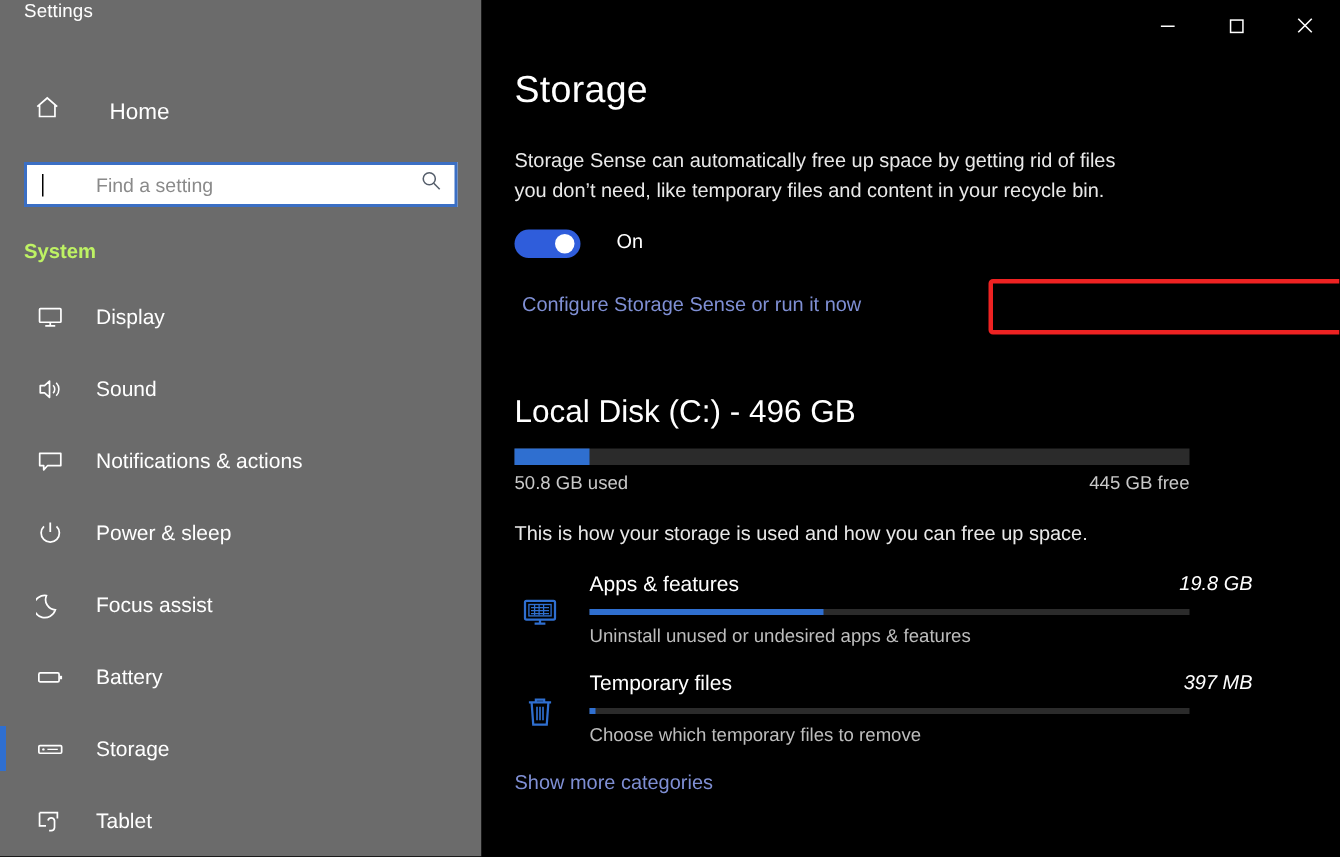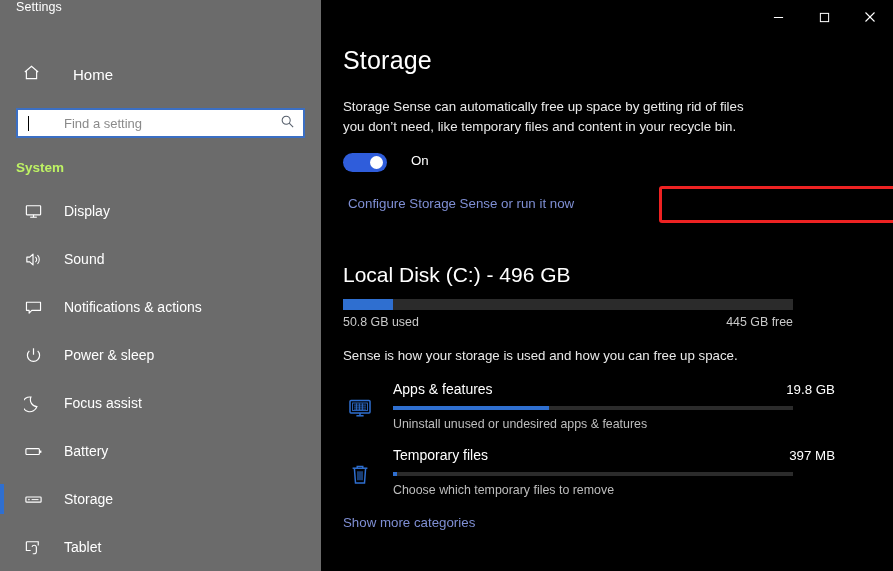--- a/index.html
+++ b/index.html
@@ -130,23 +130,23 @@
     width:450px; margin-top:5px;
     font-size:12.4px; color:#c9c9c9;gap:44px;
   }
 
   .hint { margin-top:19px; font-size:13.3px; color:#e9e9e9; }
 
   .cat-list { margin-top:18px; }
   .cat-row { display:flex; gap:16px; margin-bottom:16px; }
   .cat-ico { flex:0 0 34px; display:flex; align-items:center; justify-content:center; padding-top:6px; }
   .cat-body { flex:1; max-width:442px; }
-  .cat-head { display:flex; justify-content:space-between; align-items:center; }
+  .cat-head { display:flex; justify-content:space-between; align-items:flex-start; }
   .cat-name { font-size:14px; color:#ffffff; }
-  .cat-size { font-size:13.3px; color:#ffffff; }
+  .cat-size { font-size:13.3px; color:#ffffff;font-style:italic; }
   .cat-track { margin-top:9px; width:400px; height:4px; background:#2b2b2b; }
   .cat-fill { height:100%; background:#2f6fd0; }
   .cat-sub { margin-top:7px; font-size:12.4px; color:#bdbdbd; }
 
   .show-more { margin-top:4px; padding-left:0; }
 </style>
 </head>
 <body>
 
 <div class="window">
@@ -309,21 +309,21 @@
 
       <div class="bar-track">
         <div class="bar-fill" id="disk-fill" style="width: 11%;"></div>
       </div>
 
       <div class="bar-legend">
         <span>50.8 GB used</span>
         <span>445 GB free</span>
       </div>
 
-      <p class="hint">Sense is how your storage is used and how you can free up space.</p>
+      <p class="hint">This is how your storage is used and how you can free up space.</p>
 
       <div class="cat-list">
 
         <div class="cat-row">
           <span class="cat-ico">
             <svg width="26" height="26" viewBox="0 0 26 26">
               <rect x="3" y="4.5" width="20" height="12.5" rx="1" fill="none" stroke="#2f6fd0" stroke-width="1.5"></rect>
               <rect x="5.6" y="7" width="14.8" height="7.6" fill="none" stroke="#2f6fd0" stroke-width="0.9"></rect>
               <g stroke="#2f6fd0" stroke-width="0.85">
                 <line x1="7" y1="9.1" x2="19" y2="9.1"></line>

